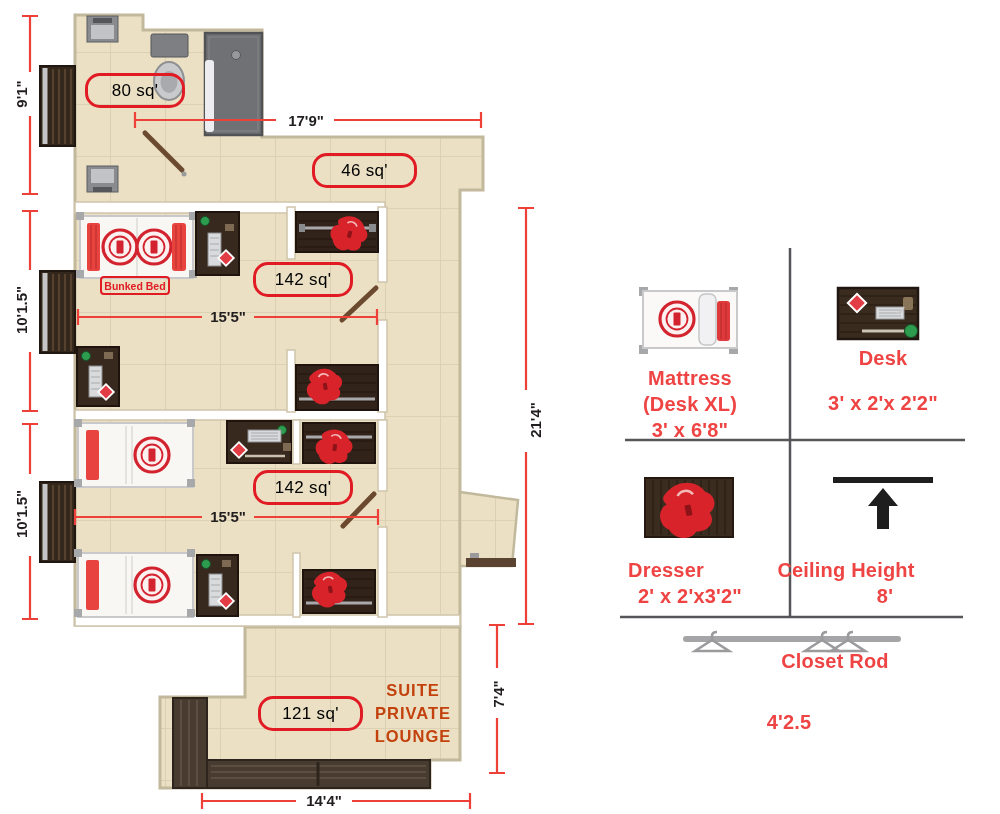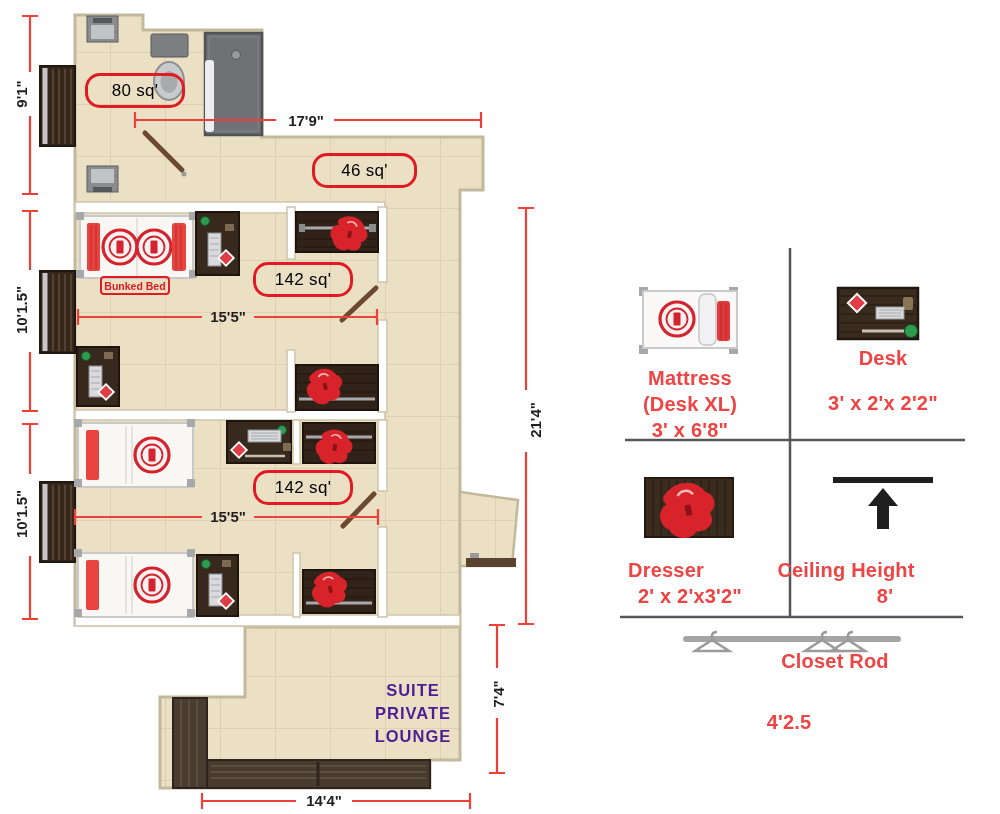--- a/index.html
+++ b/index.html
@@ -11,21 +11,21 @@
           color:#000000;letter-spacing:.3px;background:transparent;}
   .pill{position:absolute;box-sizing:border-box;border:2px solid #E11B24;border-radius:4px;
         display:flex;align-items:center;justify-content:center;font-weight:bold;font-size:10.5px;
         color:#E11B24;background:transparent;white-space:nowrap;}
   .dim{position:absolute;transform:translate(-50%,-50%);font-weight:bold;font-size:15px;
        color:#221E1F;white-space:nowrap;}
   .dim-v{transform:translate(-50%,-50%) rotate(-90deg);}
   .leg{position:absolute;transform:translate(-50%,-50%);font-weight:bold;font-size:20px;
        color:#ef4444;white-space:nowrap;letter-spacing:.2px;text-align:center;}
   .lounge-name{position:absolute;transform:translate(-50%,-50%);text-align:center;font-weight:bold;
-       font-size:16.5px;line-height:23px;color:#4c1d95;letter-spacing:1px;}
+       font-size:16.5px;line-height:23px;color:#c2410c;letter-spacing:1px;}
 </style>
 </head>
 <body>
 
 <div class="canvas">
 
 <svg width="1000" height="814" viewBox="0 0 1000 814">
   <defs>
     <pattern id="grid" width="55" height="52" patternUnits="userSpaceOnUse">
       <rect width="55" height="52" fill="#EBE0C4"></rect>
@@ -280,20 +280,21 @@
       <path d="M805,651 L822,640 L839,651 Z M822,641 V636 q0,-4 5,-4"></path>
       <path d="M831,651 L848,640 L865,651 Z M848,641 V636 q0,-4 5,-4"></path>
     </g>
   </g>
 </svg>
 
 <div class="alabel" style="left:85px;top:73px;width:100px;height:35px">80 sq'</div>
 <div class="alabel" style="left:312px;top:153px;width:105px;height:35px">46 sq'</div>
 <div class="alabel" style="left:253px;top:262px;width:100px;height:35px">142 sq'</div>
 <div class="alabel" style="left:253px;top:470px;width:100px;height:35px">142 sq'</div>
+<div class="alabel" style="left:258px;top:696px;width:105px;height:35px">121 sq'</div>
 
 <div class="pill" style="left:100px;top:276px;width:70px;height:19px">Bunked Bed</div>
 
 <div class="lounge-name" style="left:413px;top:713px">
   <div>SUITE</div>
   <div>PRIVATE</div>
   <div>LOUNGE</div>
 </div>
 
 <div class="dim dim-v" style="left:21px;top:94px">9'1"</div>

